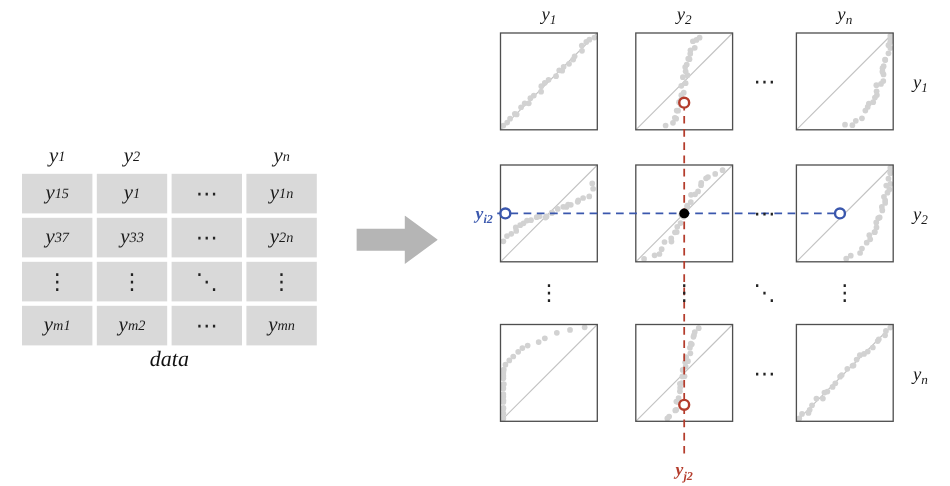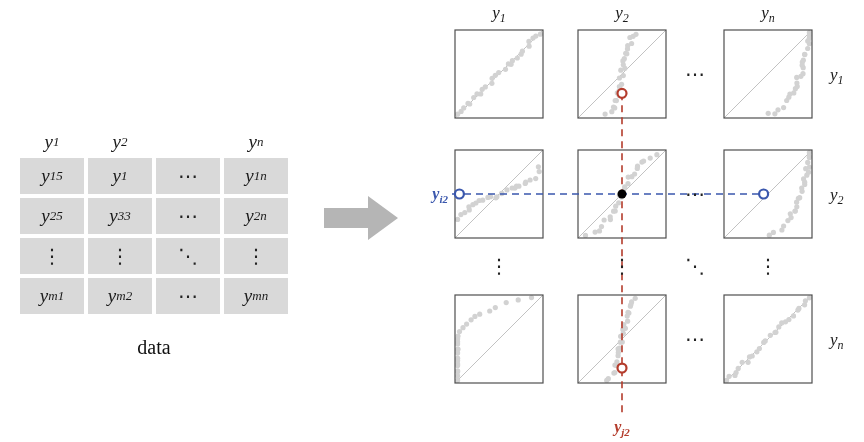--- a/index.html
+++ b/index.html
@@ -7,22 +7,22 @@
         font-family:"Liberation Serif","DejaVu Serif",serif;}
   .tbl{position:absolute;left:20px;top:130px;display:grid;
        grid-template-columns:repeat(4,64px);grid-gap:4px;}
   .hcell{height:24px;display:flex;align-items:center;justify-content:center;
          font-style:italic;font-size:19px;color:#1a1a1a;}
   .cell{height:36px;background:var(--cell,#d9d9d9);display:flex;align-items:center;
         justify-content:center;font-size:19px;color:#1a1a1a;}
   .cell i,.hcell i{font-style:italic;}
   .cell sub,.hcell sub{font-size:13px;font-style:italic;}
   .dots{font-style:normal;font-size:20px;color:#222;font-family:"DejaVu Serif",serif;}
-  .caption{position:absolute;left:20px;top:336px;width:268px;text-align:center;
-           font-size:20px;color:#111;}
+  .caption{position:absolute;left:20px;top:316px;width:268px;text-align:center;
+           font-style:italic;font-size:20px;color:#111;}
   .arrow{position:absolute;left:324px;top:196px;}
   .mx{position:absolute;left:414px;top:0px;}
 </style>
 </head>
 <body>
 
 <div class="page">
 
   <div class="tbl">
       <div class="hcell">
@@ -50,21 +50,21 @@
       </div>
       <div class="cell">
         <span class="dots">⋯</span>
       </div>
       <div class="cell">
         <i>y</i>
         <sub>1n</sub>
       </div>
       <div class="cell">
         <i>y</i>
-        <sub>25</sub>
+        <sub>37</sub>
       </div>
       <div class="cell">
         <i>y</i>
         <sub>33</sub>
       </div>
       <div class="cell">
         <span class="dots">⋯</span>
       </div>
       <div class="cell">
         <i>y</i>

